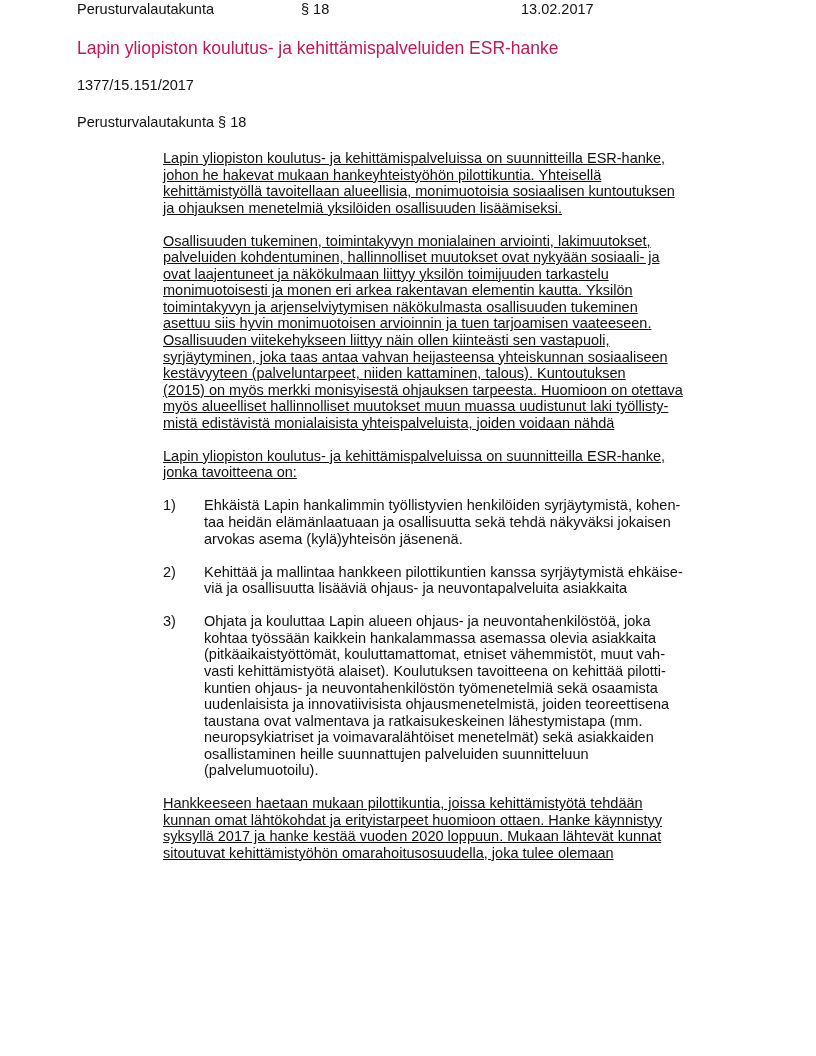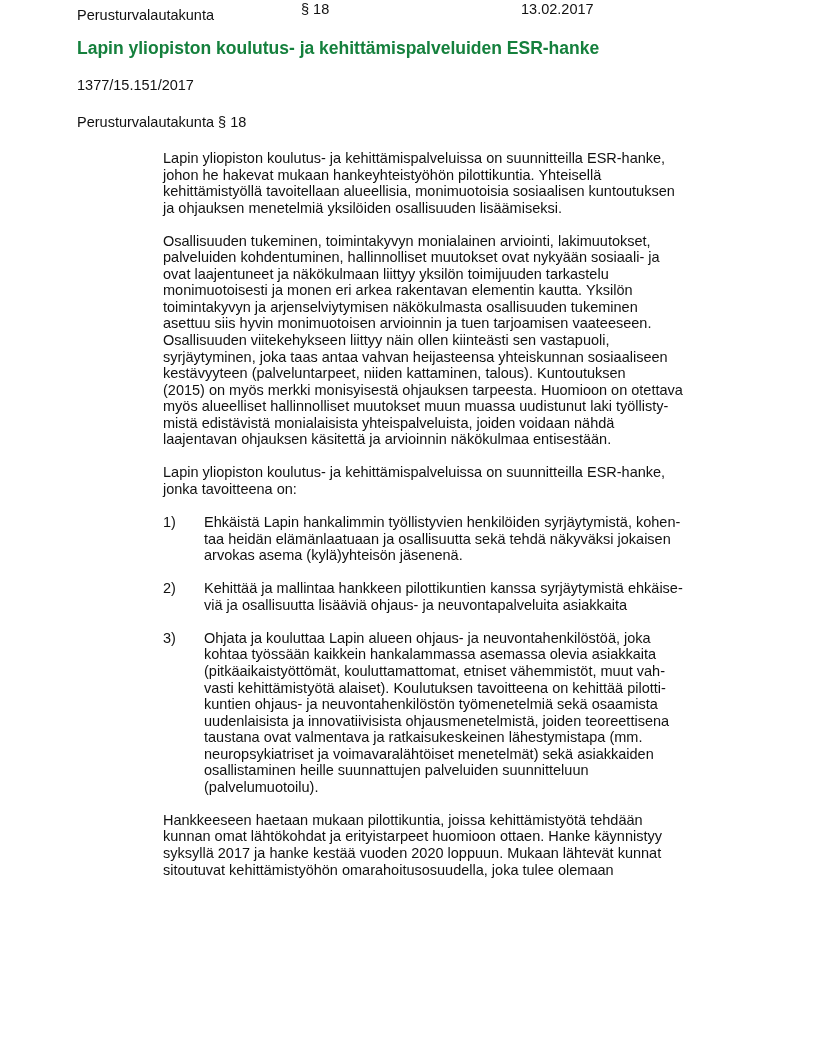--- a/index.html
+++ b/index.html
@@ -5,34 +5,34 @@
     html, body { margin: 0; padding: 0; background: #ffffff; }
     body {
       width: 816px; height: 1056px; overflow: hidden; position: relative;
       font-family: "Liberation Sans", sans-serif; color: #111111;
     }
     .header-row {
       position: absolute; top: 0; left: 77px; width: 700px; height: 18px;
       font-size: 14.5px; line-height: 18px;
     }
     .header-row span { position: absolute; top: 0; white-space: nowrap; }
-    .h-org { left: 0; margin-top: 6px; }
+    .h-org { left: 0; }
     .h-sec { left: 224px; }
     .h-date { left: 444px; }
     .title {
       position: absolute; top: 36px; left: 77px;
-      font-size: 17.5px; font-weight: bold; line-height: 24px; white-space: nowrap; color: #15803d;
+      font-size: 17.5px; font-weight: normal; line-height: 24px; white-space: nowrap; color: #be185d;
     }
     .dnum { position: absolute; top: 76px; left: 77px; font-size: 14.5px; line-height: 18px; }
     .board { position: absolute; top: 113px; left: 77px; font-size: 14.5px; line-height: 18px; }
     .body {
       position: absolute; top: 150px; left: 163px; width: 590px;
       font-size: 14.5px; line-height: 16.55px;
     }
-    .body p { margin: 0 0 16.55px 0; }
+    .body p { margin: 0 0 16.55px 0; text-decoration: underline; }
     .line { display: block; white-space: nowrap; }
     .item { position: relative; padding-left: 41px; margin: 0 0 16.55px 0; }
     .item .num { position: absolute; left: 0; top: 0; }
   </style>
 </head>
 <body>
 
 <div class="header-row">
   <span class="h-org">Perusturvalautakunta</span>
   <span class="h-sec">§ 18</span>
@@ -57,21 +57,20 @@
     <span class="line">ovat laajentuneet ja näkökulmaan liittyy yksilön toimijuuden tarkastelu</span>
     <span class="line">monimuotoisesti ja monen eri arkea rakentavan elementin kautta. Yksilön</span>
     <span class="line">toimintakyvyn ja arjenselviytymisen näkökulmasta osallisuuden tukeminen</span>
     <span class="line">asettuu siis hyvin monimuotoisen arvioinnin ja tuen tarjoamisen vaateeseen.</span>
     <span class="line">Osallisuuden viitekehykseen liittyy näin ollen kiinteästi sen vastapuoli,</span>
     <span class="line">syrjäytyminen, joka taas antaa vahvan heijasteensa yhteiskunnan sosiaaliseen</span>
     <span class="line">kestävyyteen (palveluntarpeet, niiden kattaminen, talous). Kuntoutuksen</span>
     <span class="line">(2015) on myös merkki monisyisestä ohjauksen tarpeesta. Huomioon on otettava</span>
     <span class="line">myös alueelliset hallinnolliset muutokset muun muassa uudistunut laki työllisty-</span>
     <span class="line">mistä edistävistä monialaisista yhteispalveluista, joiden voidaan nähdä</span>
-    <span class="line">laajentavan ohjauksen käsitettä ja arvioinnin näkökulmaa entisestään.</span>
   </p>
 
   <p>
     <span class="line">Lapin yliopiston koulutus- ja kehittämispalveluissa on suunnitteilla ESR-hanke,</span>
     <span class="line">jonka tavoitteena on:</span>
   </p>
 
   <div class="item">
     <span class="num">1)</span>
     <span class="line">Ehkäistä Lapin hankalimmin työllistyvien henkilöiden syrjäytymistä, kohen-</span>

